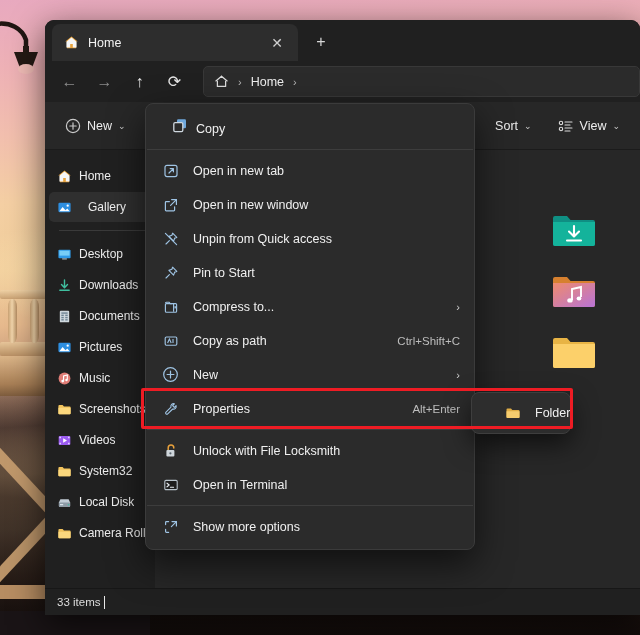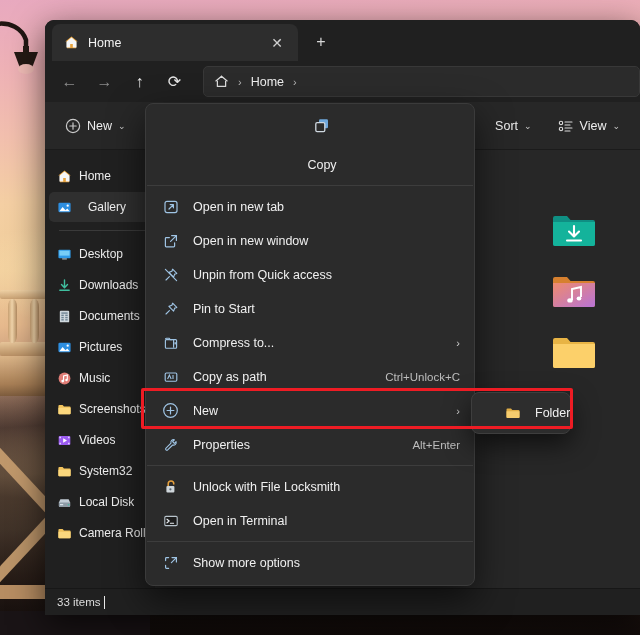--- a/index.html
+++ b/index.html
@@ -164,22 +164,22 @@
 
   
   #context-menu {
     position: absolute; left: 145px; top: 103px; width: 330px;
     background: #2b2b2b;
     border: 1px solid #3b3b3b; border-radius: 8px;
     box-shadow: 0 14px 36px rgba(0,0,0,.6);
     padding: 4px 0 5px; z-index: 40;
   }
   #clipboard-row {
-    display: flex; flex-direction: column; align-items: center;
-    padding: 8px 0 9px 24px; gap: 22px;
+    display: flex; align-items: flex-end;
+    padding: 8px 0 9px 24px; gap: 6px;
   }
   #clipboard-row .cb-label { color: #f0f0f0; font-size: 12.5px; }
   .menu-sep { height: 1px; background: #3d3d3d; margin: 4px 1px; }
   .menu-item {
     display: flex; align-items: center;
     height: 33px; margin: 1px 4px; padding: 0 10px 0 12px;
     border-radius: 5px; color: #f0f0f0; font-size: 12.5px; gap: 14px;
   }
   .menu-item .mi-icon {
     width: 17px; height: 17px; display: flex; align-items: center; justify-content: center;
@@ -525,21 +525,21 @@
 
   <div class="menu-item">
     <span class="mi-icon">
       <svg width="16" height="16" viewBox="0 0 16 16">
         <rect x="2.2" y="4" width="11.6" height="8.2" rx="1.2" fill="none" stroke="#9fc4e4" stroke-width="1.15"></rect>
         <path d="M4.6 10 L6.4 6 L8.2 10" stroke="#9fc4e4" stroke-width="1.1" fill="none"></path>
         <path d="M10 6 V10" stroke="#9fc4e4" stroke-width="1.1"></path>
       </svg>
     </span>
     <span class="mi-label">Copy as path</span>
-    <span class="mi-accel">Ctrl+Unlock+C</span>
+    <span class="mi-accel">Ctrl+Shift+C</span>
   </div>
 
   <div class="menu-item">
     <span class="mi-icon">
       <svg width="17" height="17" viewBox="0 0 16 16">
         <circle cx="8" cy="8" r="6.4" fill="none" stroke="#9fc4e4" stroke-width="1.15"></circle>
         <path d="M8 4.8 V11.2 M4.8 8 H11.2" stroke="#9fc4e4" stroke-width="1.15" stroke-linecap="round"></path>
       </svg>
     </span>
     <span class="mi-label">New</span>

